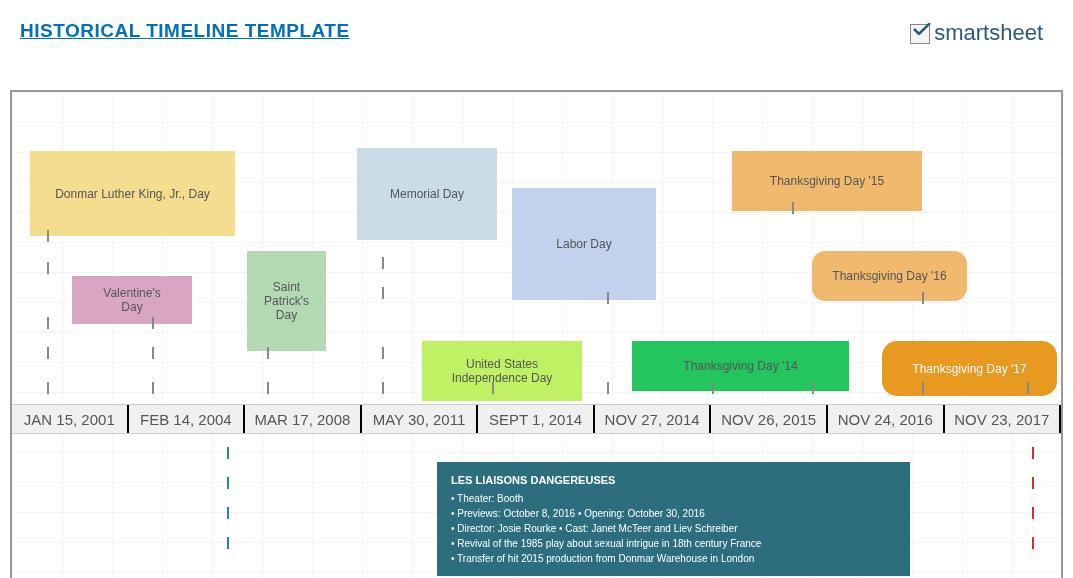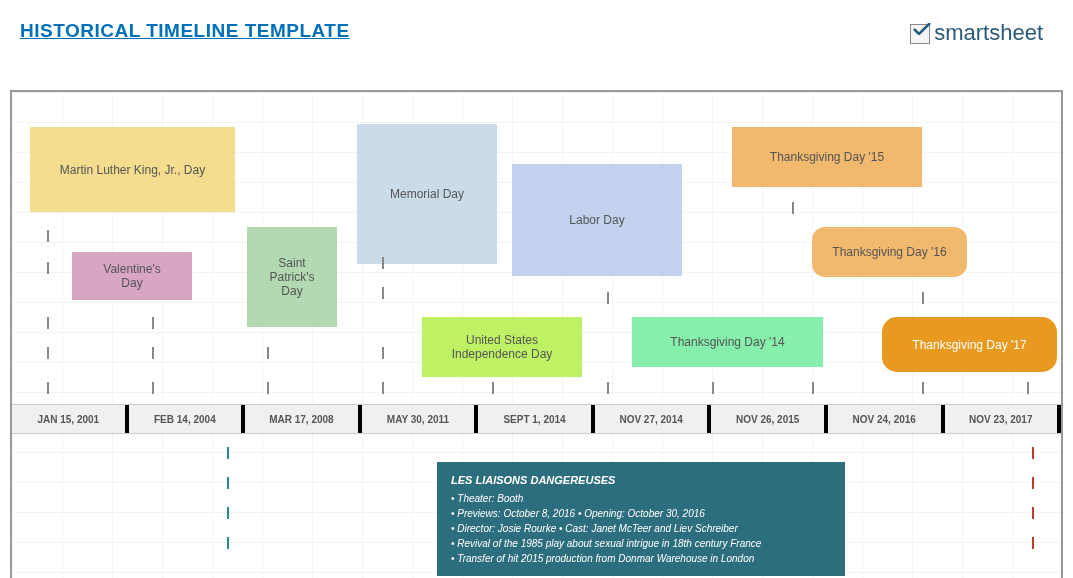--- a/index.html
+++ b/index.html
@@ -6,26 +6,26 @@
 body { font-family: Arial, sans-serif; background: #fff; width: 1073px; height: 578px; position: relative; }
 .header { display: flex; justify-content: space-between; align-items: flex-start; padding: 20px 30px 10px 20px; }
 .title { color: #0070b8; font-weight: bold; font-size: 19px; text-decoration: underline; letter-spacing: 0.5px; }
 .logo { display: flex; align-items: center; }
 .logo-icon { width: 26px; height: 26px; position: relative; }
 .logo-box { position: absolute; width: 20px; height: 20px; border: 1px solid #888; background: #f5f5f5; top: 4px; left: 2px; }
 .logo-check { position: absolute; left: 5px; top: 3px; width: 18px; height: 12px; }
 .logo-text { color: #2a5a7a; font-size: 22px; font-weight: 400; }
 .timeline-container { position: absolute; left: 10px; right: 10px; top: 90px; bottom: 0; border: 2px solid #999; border-bottom: none; background: #fff; }
 .grid-bg { position: absolute; inset: 0; background-image: linear-gradient(#eee 1px, transparent 1px), linear-gradient(90deg, #eee 1px, transparent 1px); background-size: 50px 30px; opacity: 0.6; }
-.event-block { position: absolute; display: flex; align-items: center; justify-content: center; font-size: 12px; color: #555; text-align: center; padding: 20px; }
+.event-block { position: absolute; display: flex; align-items: center; justify-content: center; font-size: 12px; color: #555; text-align: center; padding: 20px; margin-top: 24px; }
 .tick { position: absolute; width: 2px; height: 12px; background: #888; }
 .tick-red { background: #c0392b; }
 .tick-teal { background: #2a8a8a; }
 .date-row { position: absolute; left: 0; right: 0; top: 312px; height: 30px; background: #f0f0f0; border-top: 1px solid #ccc; border-bottom: 1px solid #ccc; display: flex; }
-.date-cell { flex: 1; display: flex; align-items: center; justify-content: center; font-size: 10px; font-weight: bold; color: #555; border-right: 4px solid #000000; }
+.date-cell { flex: 1; display: flex; align-items: center; justify-content: center; font-size: 15px; font-weight: normal; color: #555; border-right: 2px solid #000000; }
 .info-box { position: absolute; background: #2d6e7e; color: #fff; padding: 10px 14px; font-size: 10px; line-height: 1.5; }
 .info-box .info-title { font-weight: bold; font-size: 11px; margin-bottom: 2px; }
 </style>
 </head>
 <body>
 
 <div class="header">
   <div class="title">HISTORICAL TIMELINE TEMPLATE</div>
   <div class="logo">
     <div class="logo-icon">
@@ -34,27 +34,27 @@
           <path d="M1 6 L6 11 L17 0" stroke="#2a5a7a" stroke-width="2.5" fill="none"></path>
         </svg>
     </div>
     <span class="logo-text">smartsheet</span>
   </div>
 </div>
 
 <div class="timeline-container">
   <div class="grid-bg"></div>
 
-  <div class="event-block" style="left:18px;top:35px;width:205px;height:85px;background:#f5dd8f;">Martin Luther King, Jr., Day</div>
+  <div class="event-block" style="left:18px;top:35px;width:205px;height:85px;background:#f5dd8f;">Donmar Luther King, Jr., Day</div>
   <div class="event-block" style="left:60px;top:160px;width:120px;height:48px;background:#d8a6c2;">Valentine's Day</div>
-  <div class="event-block" style="left:235px;top:135px;width:90px;height:100px;background:#b3d9b3;">Saint Patrick's Day</div>
-  <div class="event-block" style="left:345px;top:32px;width:140px;height:140px;background:#c9dce8;">Memorial Day</div>
+  <div class="event-block" style="left:235px;top:135px;width:79px;height:100px;background:#b3d9b3;">Saint Patrick's Day</div>
+  <div class="event-block" style="left:345px;top:32px;width:140px;height:92px;background:#c9dce8;">Memorial Day</div>
   <div class="event-block" style="left:410px;top:225px;width:160px;height:60px;background:#bef264;">United States Independence Day</div>
-  <div class="event-block" style="left:500px;top:72px;width:170px;height:112px;background:#c2d1ed;">Labor Day</div>
-  <div class="event-block" style="left:620px;top:225px;width:191px;height:50px;background:#86efac;">Thanksgiving Day '14</div>
+  <div class="event-block" style="left:500px;top:72px;width:144px;height:112px;background:#c2d1ed;">Labor Day</div>
+  <div class="event-block" style="left:620px;top:225px;width:217px;height:50px;background:#22c55e;">Thanksgiving Day '14</div>
   <div class="event-block" style="left:720px;top:35px;width:190px;height:60px;background:#f0b96e;">Thanksgiving Day '15</div>
   <div class="event-block" style="left:800px;top:135px;width:155px;height:50px;background:#f0b96e;border-radius:13px;">Thanksgiving Day '16</div>
   <div class="event-block" style="left:870px;top:225px;width:175px;height:55px;background:#e8991f;color:#fff;border-radius:15px;">Thanksgiving Day '17</div>
 
   <div class="tick" style="left:35px;top:138px;"></div>
   <div class="tick" style="left:35px;top:170px;"></div>
   <div class="tick" style="left:35px;top:225px;"></div>
   <div class="tick" style="left:35px;top:255px;"></div>
   <div class="tick" style="left:35px;top:290px;"></div>
   <div class="tick" style="left:140px;top:225px;"></div>
@@ -90,21 +90,21 @@
 
   <div class="tick tick-teal" style="left:215px;top:355px;"></div>
   <div class="tick tick-teal" style="left:215px;top:385px;"></div>
   <div class="tick tick-teal" style="left:215px;top:415px;"></div>
   <div class="tick tick-teal" style="left:215px;top:445px;"></div>
   <div class="tick tick-red" style="left:1020px;top:355px;"></div>
   <div class="tick tick-red" style="left:1020px;top:385px;"></div>
   <div class="tick tick-red" style="left:1020px;top:415px;"></div>
   <div class="tick tick-red" style="left:1020px;top:445px;"></div>
 
-  <div class="info-box" style="left:425px;top:370px;width:408px;font-style:italic;">
+  <div class="info-box" style="left:425px;top:370px;width:473px;">
     <div class="info-title">LES LIAISONS DANGEREUSES</div>
     <div>• Theater: Booth</div>
     <div>• Previews: October 8, 2016 • Opening: October 30, 2016</div>
     <div>• Director: Josie Rourke • Cast: Janet McTeer and Liev Schreiber</div>
     <div>• Revival of the 1985 play about sexual intrigue in 18th century France</div>
     <div>• Transfer of hit 2015 production from Donmar Warehouse in London</div>
   </div>
 </div>
 
 </body></html>

